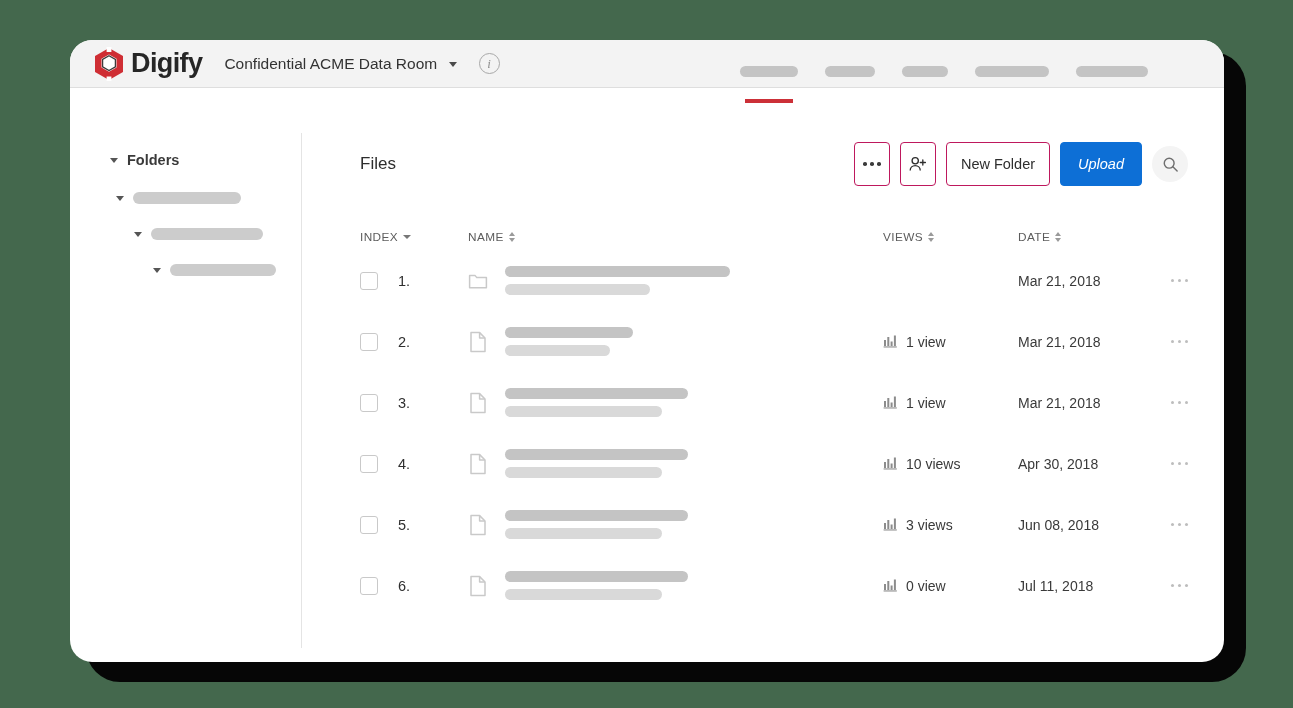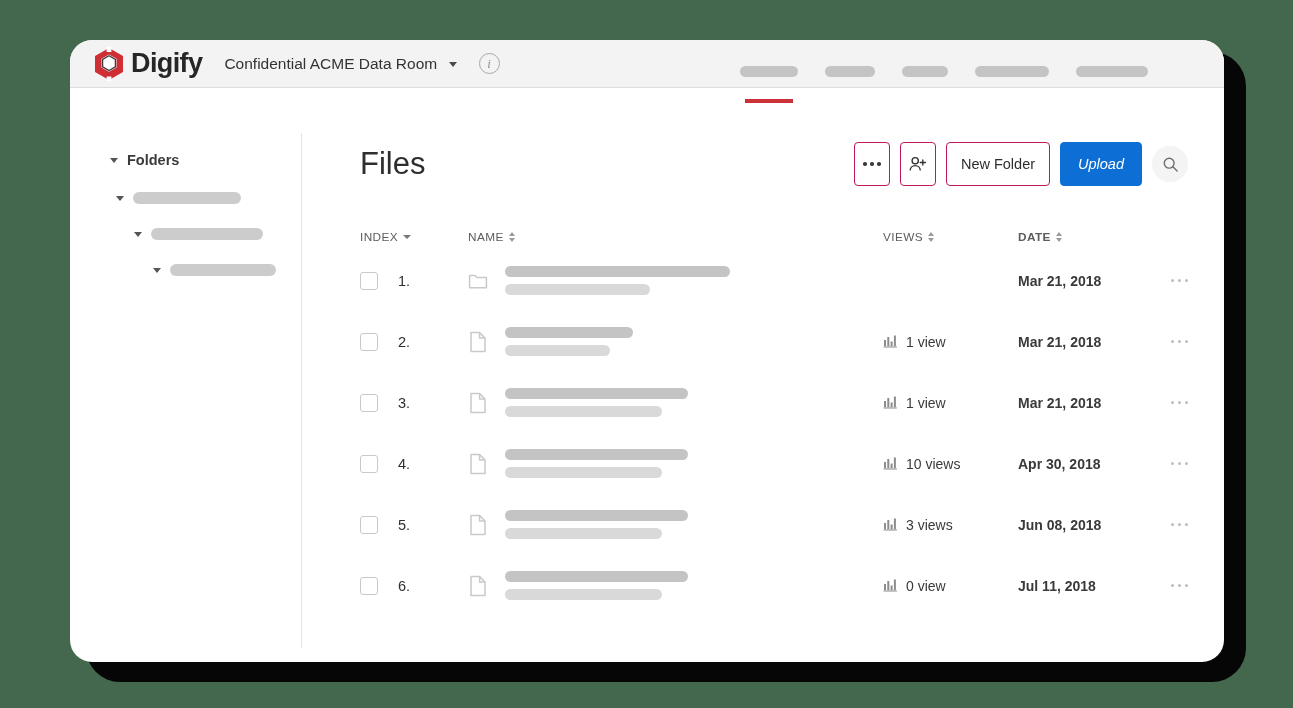--- a/index.html
+++ b/index.html
@@ -87,21 +87,21 @@
   .folders-label { font-size: 14.5px; font-weight: bold; color: #3a3a3a; margin-left: 9px; }
   .tree-item { display: flex; align-items: center; margin-top: 24px; }
   .tree-item .ph { height: 12px; border-radius: 6px; background: #ccc; margin-left: 9px; }
   .lvl1 { padding-left: 46px; }
   .lvl2 { padding-left: 64px; }
   .lvl3 { padding-left: 83px; }
 
   .main { flex: 1; padding: 0 36px 0 58px; position: relative; }
 
   .main-head { display: flex; align-items: center; padding-top: 54px; }
-  .page-title { font-size: 31px; color: #2e2e2e; font-weight: normal; }
+  .page-title { font-size: 17px; color: #2e2e2e; font-weight: normal; }
   .toolbar { margin-left: auto; display: flex; align-items: center; gap: 10px; }
   .btn {
     height: 44px; border: 1px solid #be185d; background: #fff;
     border-radius: 4px; font-size: 14.5px; color: #2e2e2e;
     display: flex; align-items: center; justify-content: center;
     padding: 0 14px; cursor: pointer; font-family: "Liberation Sans", sans-serif;
   }
   .btn.square { width: 36px; padding: 0; }
   .btn.primary { background: #0d6fd6; border-color: #0d6fd6; color: #fff; padding: 0 17px; font-style: italic; }
   .dots-h { display: flex; gap: 3.5px; }
@@ -111,21 +111,21 @@
     border: none; display: flex; align-items: center; justify-content: center; cursor: pointer;
   }
 
   
   .tbl { width: 100%; margin-top: 38px; }
   .thead { display: flex; align-items: center; height: 26px; color: #5c5c5c; font-size: 11.8px; letter-spacing: .4px; }
   .th { display: flex; align-items: center; gap: 5px; }
   .c-index { width: 108px; }
   .c-name  { flex: 1; }
   .c-views { width: 135px; }
-  .c-date  { width: 124px; font-weight: bold; }
+  .c-date  { width: 124px; }
   .c-menu  { width: 46px; display: flex; justify-content: flex-end; }
   .chev {
     width: 0; height: 0;
     border-left: 4px solid transparent; border-right: 4px solid transparent;
     border-top: 4.5px solid #777;
   }
   .sorter { display: flex; flex-direction: column; gap: 2px; }
   .sorter i { width: 0; height: 0; border-left: 3.5px solid transparent; border-right: 3.5px solid transparent; display: block; }
   .sorter i.up { border-bottom: 4px solid #9a9a9a; }
   .sorter i.dn { border-top: 4px solid #9a9a9a; }

